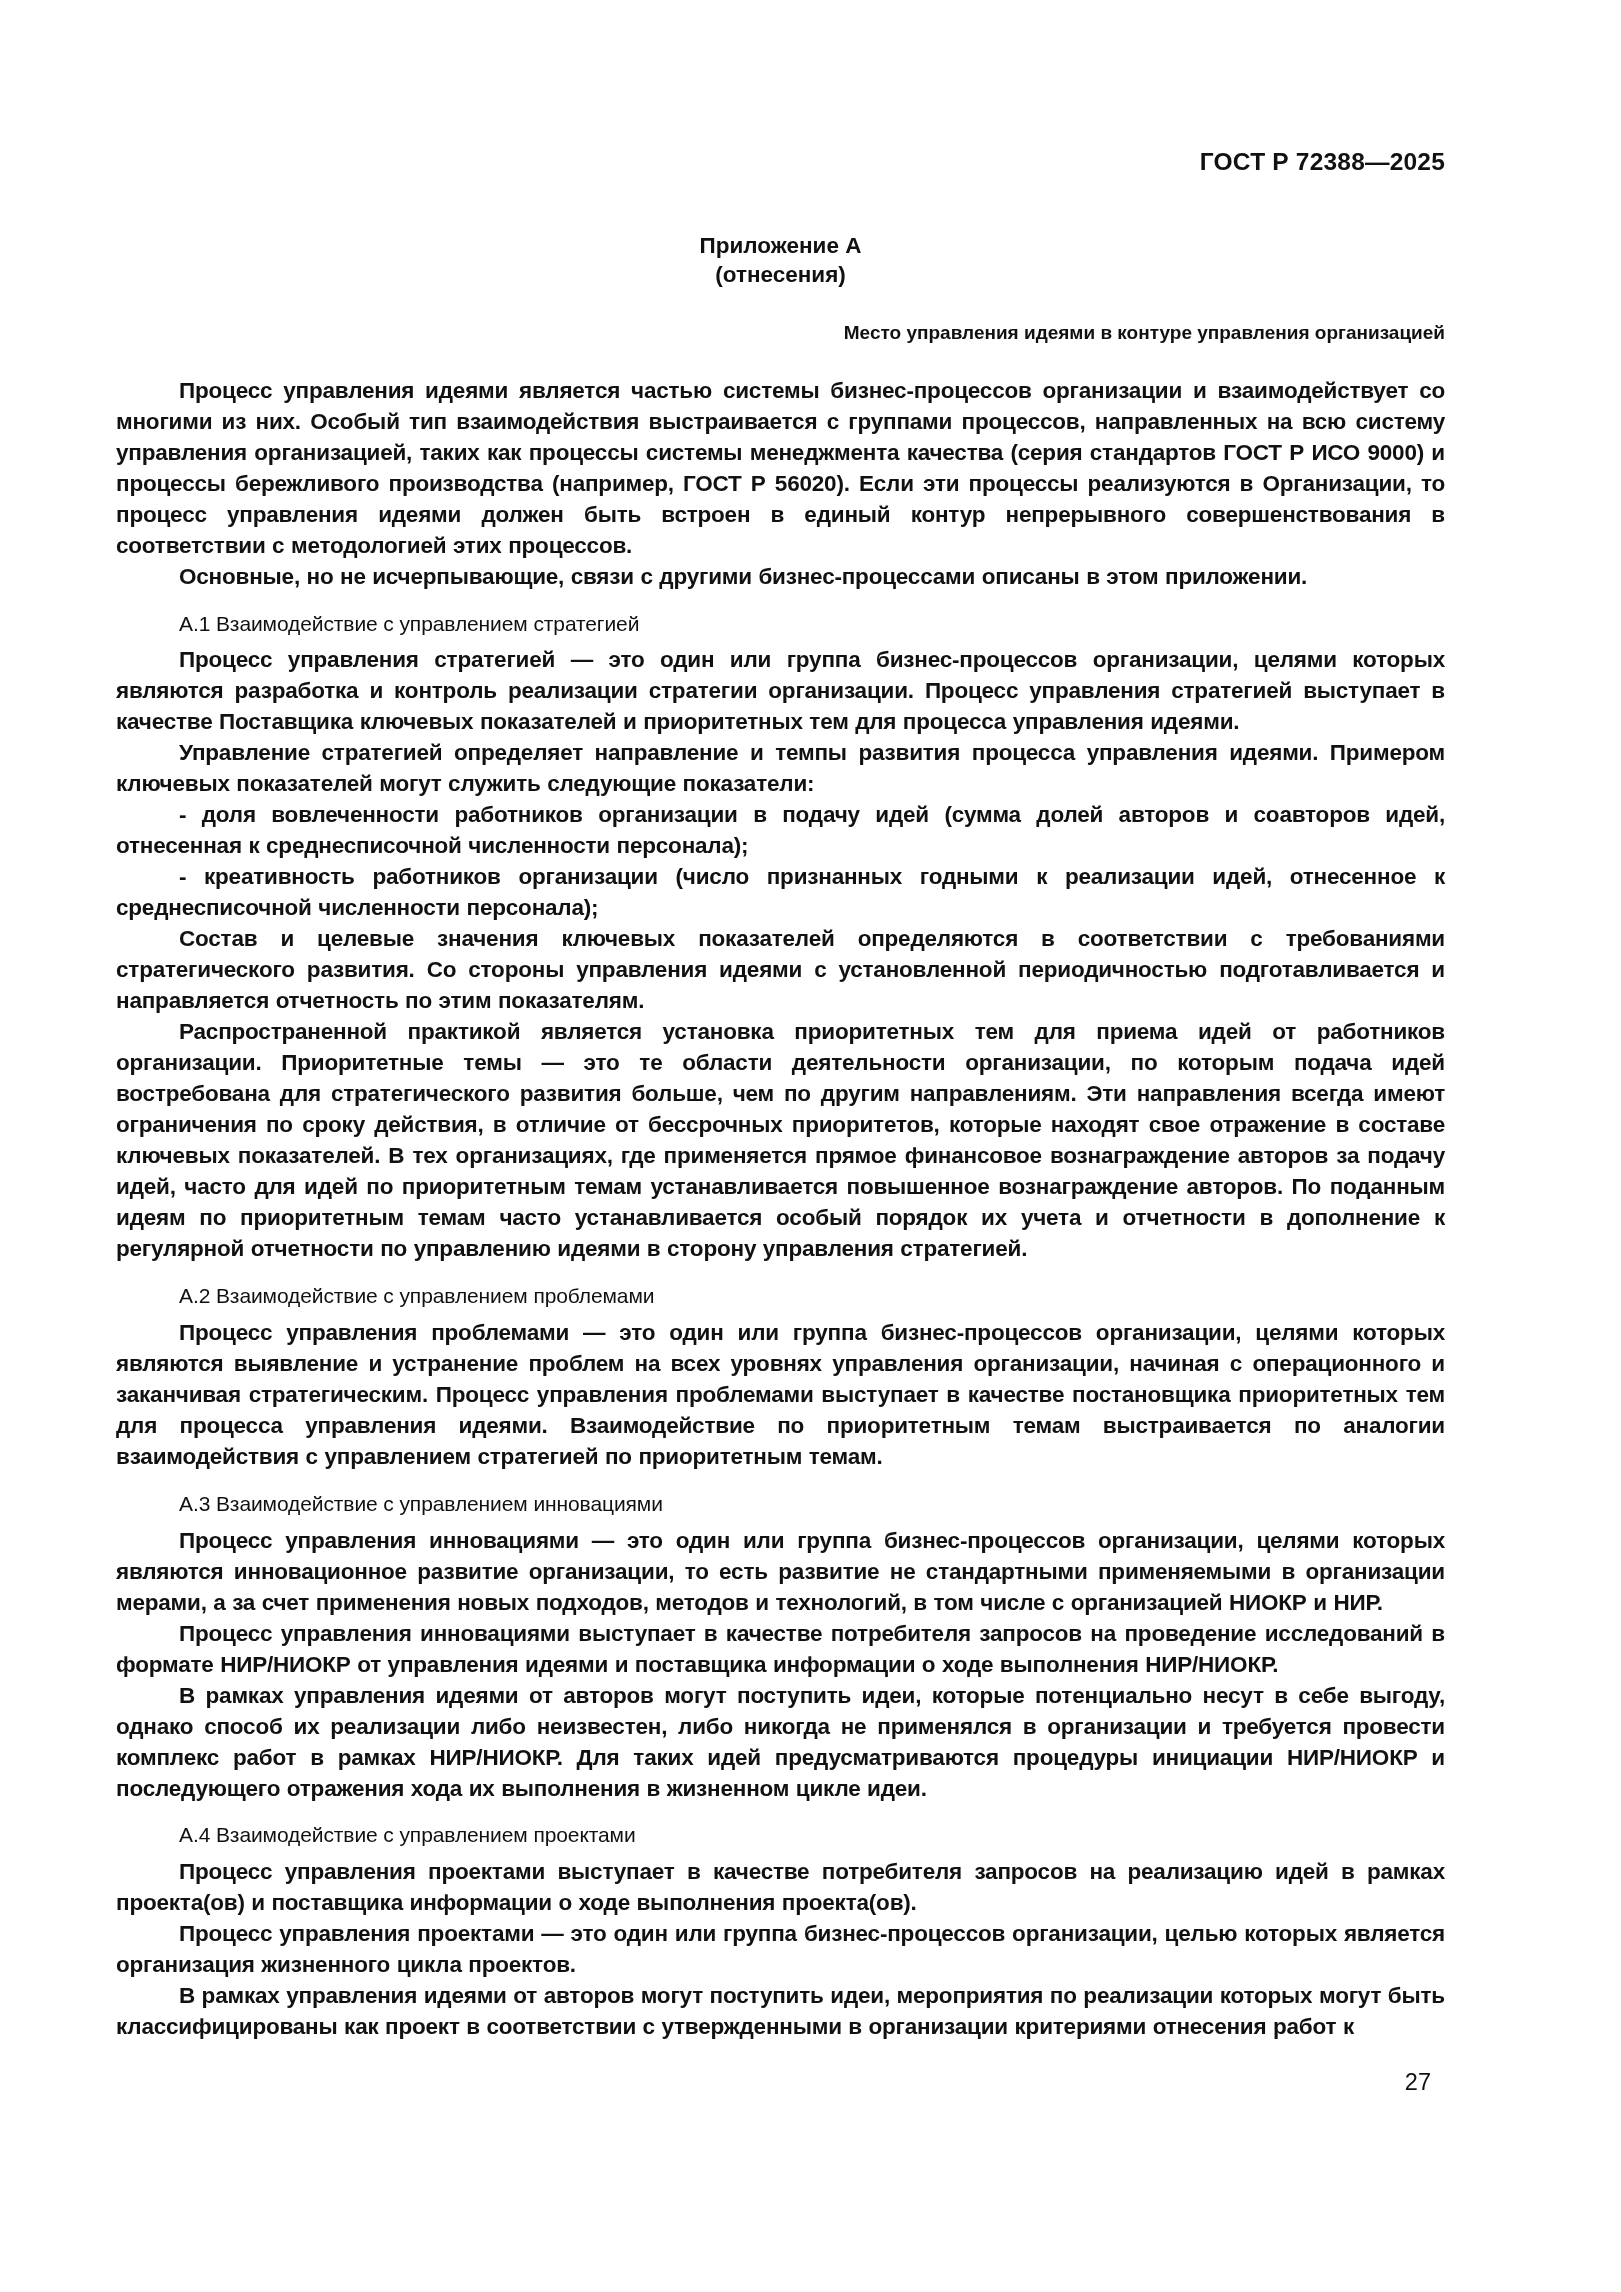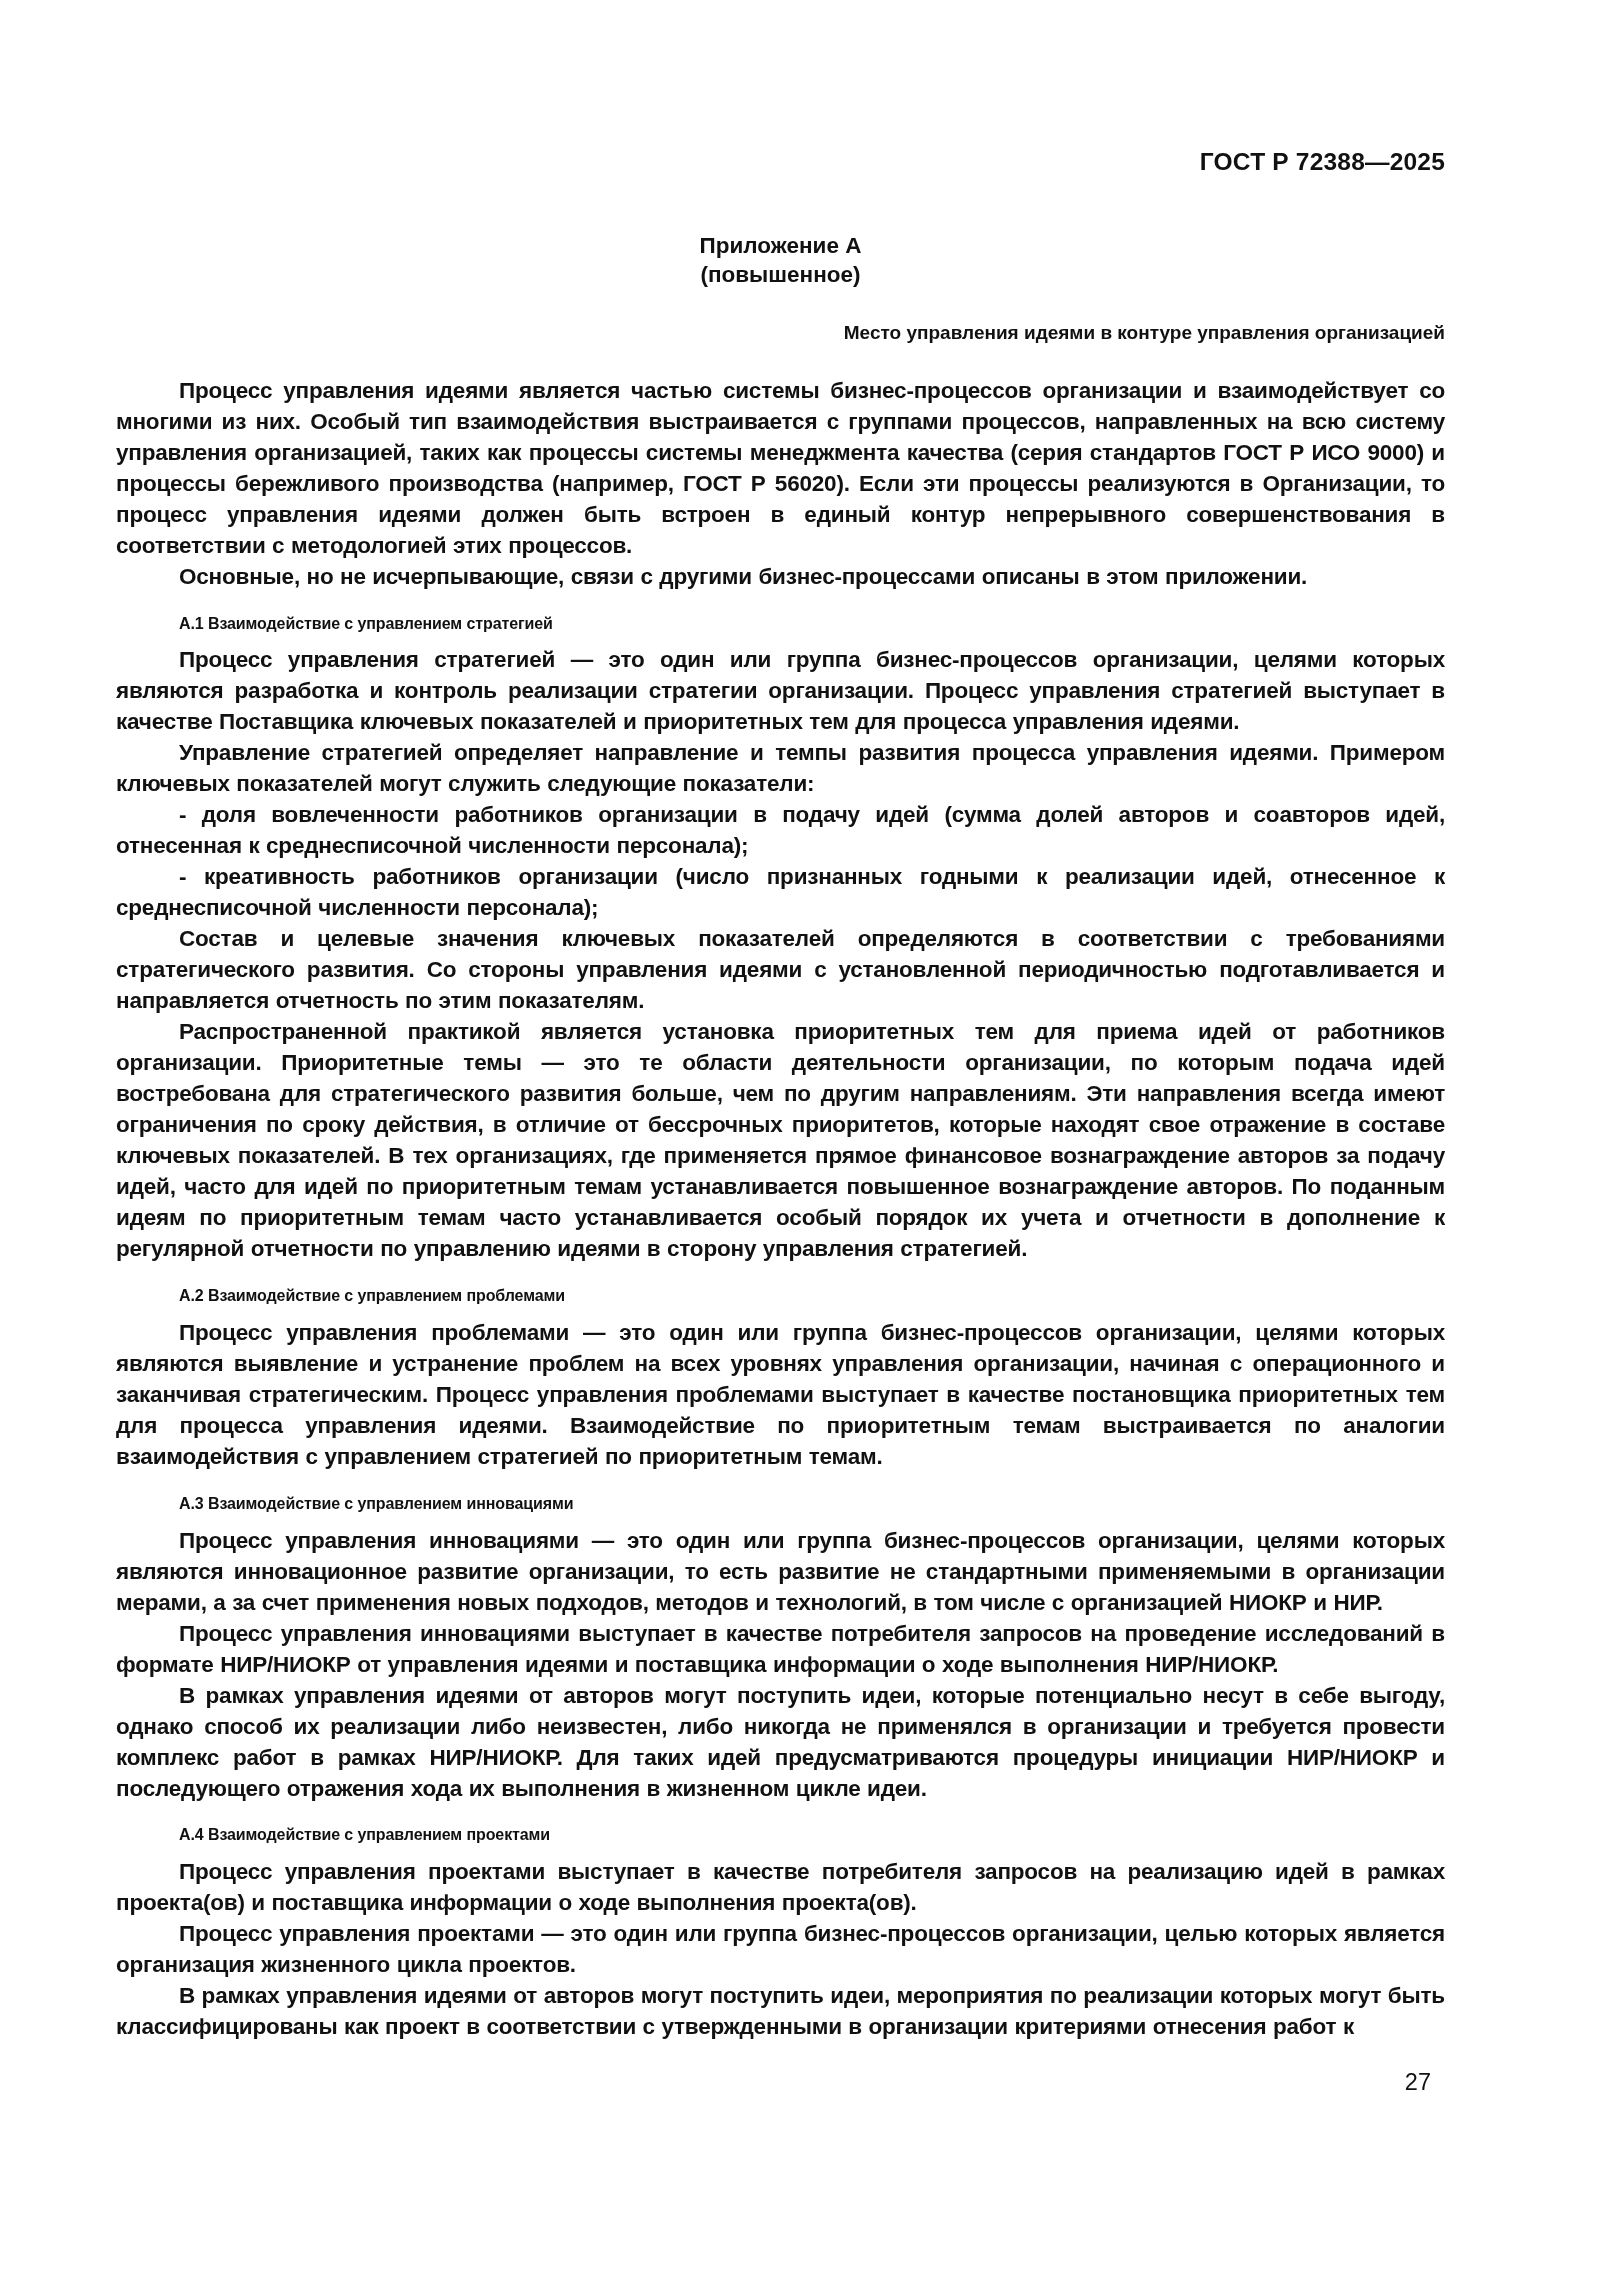--- a/index.html
+++ b/index.html
@@ -57,44 +57,44 @@
     font-size: 22.5px;
     line-height: 31px;
     text-align: justify;
     text-indent: 63px;
     letter-spacing: -0.2px;
     word-spacing: 0.5px;
     font-weight: bold;
   }
   h2.section-heading {
     margin: 15.7px 0 5.9px 0;
-    font-size: 16px;
+    font-size: 21px;
     line-height: 31px;
-    font-weight: bold;
+    font-weight: normal;
     text-indent: 63px;
     letter-spacing: -0.1px;
   }
   .page-number {
     position: absolute;
     top: 2068px;
     right: 190px;
     font-size: 23.5px;
     line-height: 29px;
   }
 </style>
 </head>
 <body>
 
 <div class="page">
   <div class="content">
 
     <div class="doc-code">ГОСТ Р 72388—2025</div>
 
     <div class="appendix-label">Приложение А</div>
-    <div class="appendix-note">(повышенное)</div>
+    <div class="appendix-note">(отнесения)</div>
 
     <div class="appendix-title">Место управления идеями в контуре управления организацией</div>
 
     <div class="body-text">
       <p class="para">Процесс управления идеями является частью системы бизнес-процессов организации и взаимодействует со многими из них. Особый тип взаимодействия выстраивается с группами процессов, направленных на всю систему управления организацией, таких как процессы системы менеджмента качества (серия стандартов ГОСТ Р ИСО 9000) и процессы бережливого производства (например, ГОСТ Р 56020). Если эти процессы реализуются в Организации, то процесс управления идеями должен быть встроен в единый контур непрерывного совершенствования в соответствии с методологией этих процессов.</p>
       <p class="para">Основные, но не исчерпывающие, связи с другими бизнес-процессами описаны в этом приложении.</p>
 
       <h2 class="section-heading">А.1 Взаимодействие с управлением стратегией</h2>
       <p class="para">Процесс управления стратегией — это один или группа бизнес-процессов организации, целями которых являются разработка и контроль реализации стратегии организации. Процесс управления стратегией выступает в качестве Поставщика ключевых показателей и приоритетных тем для процесса управления идеями.</p>
       <p class="para">Управление стратегией определяет направление и темпы развития процесса управления идеями. Примером ключевых показателей могут служить следующие показатели:</p>

